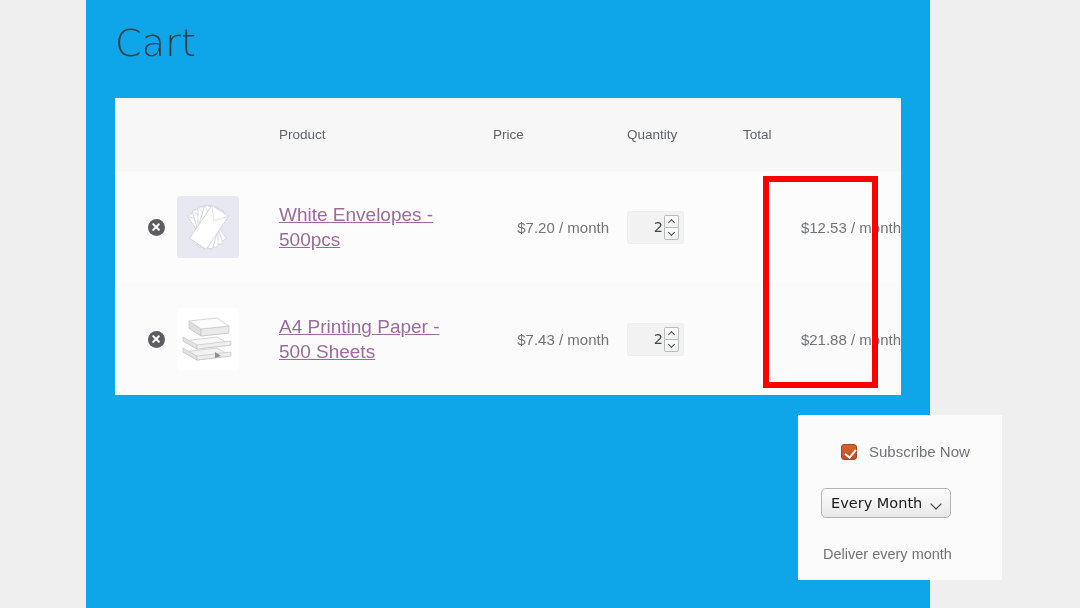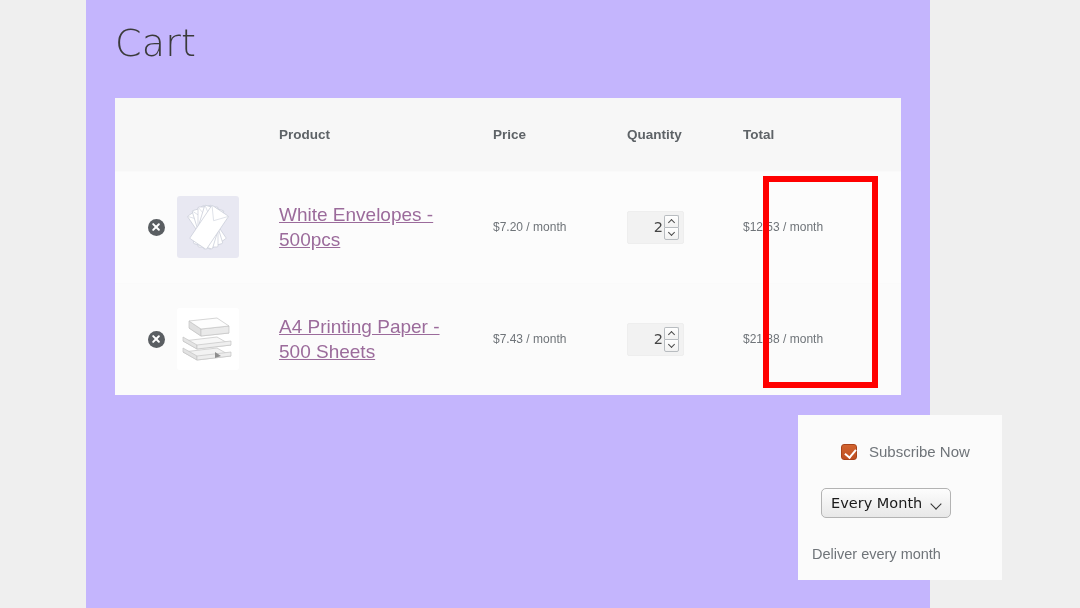--- a/index.html
+++ b/index.html
@@ -8,21 +8,21 @@
     width: 1080px; height: 608px;
     background: #efefef;
     font-family: "Liberation Sans", sans-serif;
     overflow: hidden;
   }
 
   
   #page-panel {
     position: absolute;
     left: 86px; top: 0; width: 844px; height: 608px;
-    background: #c4b5fd;
+    background: #0ea5e9;
   }
 
   #page-title {
     position: absolute;
     left: 29px; top: 21px;
     font-size: 38px;
     font-weight: 300;
     color: #3a3a3a;
     letter-spacing: .2px;
     line-height: 1.2;
@@ -34,21 +34,21 @@
     position: absolute;
     left: 29px; top: 98px;
     width: 786px;
     border-collapse: collapse;
     table-layout: fixed;
   }
   #cart-table thead tr { background: #f7f7f7; }
   #cart-table thead th {
     height: 73px;
     font-size: 13.5px;
-    font-weight: bold;
+    font-weight: normal;
     color: #5e6367;
     text-align: left;
     padding: 0;
     vertical-align: middle;
   }
   .col-remove { width: 62px; }
   .col-thumb  { width: 102px; }
   .col-name   { width: 214px; }
   .col-price  { width: 134px; }
   .col-qty    { width: 116px; margin-left: 32px; }
@@ -97,21 +97,21 @@
   .prod-link {
     display: inline-block;
     color: #9b6b9b;
     font-size: 19px;
     line-height: 25px;
     text-decoration: underline;
     cursor: pointer;
     max-width: 172px;
   }
 
-  .cell-text { line-height: 25px; font-size: 12px; color: #6f7479; }
+  .cell-text { line-height: 25px; font-size: 15px; color: #6f7479; text-align: right; }
   .price-cell  { padding-right: 18px !important; }
   .total-cell  { }
 
   
   .qty-wrap {
     position: relative;
     width: 57px; height: 33px;
     background: #f2f2f2;
     border: 1px solid #eeeeee;
     border-radius: 2px;
@@ -217,21 +217,21 @@
   #interval-select .sel-chev {
     position: absolute;
     right: 10px; top: 11px;
     width: 8px; height: 8px;
     border-left: 1.6px solid #333;
     border-bottom: 1.6px solid #333;
     transform: rotate(-45deg);
   }
   #deliver-note {
     position: absolute;
-    left: 14px; top: 131px;
+    left: 25px; top: 131px;
     font-size: 14.5px;
     color: #6f7479;
     white-space: nowrap;
   }
 </style>
 </head>
 <body>
 
 <div id="page-panel">
 

